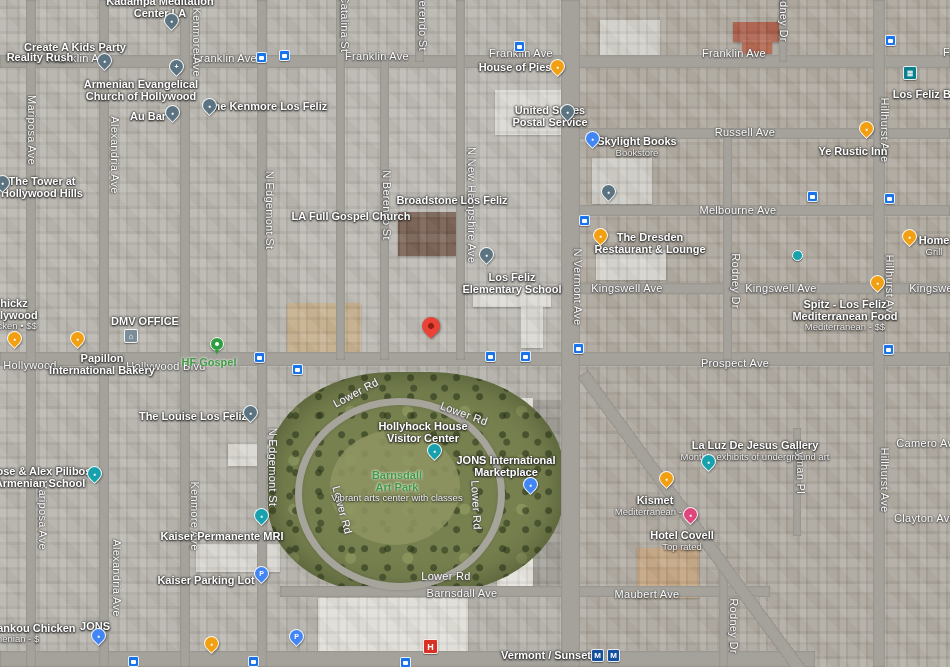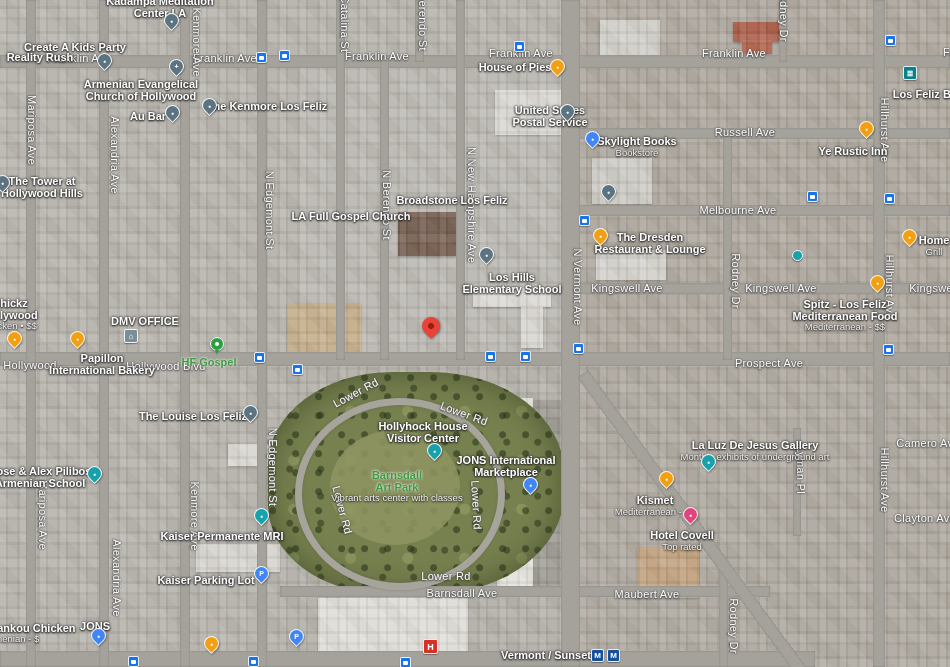--- a/index.html
+++ b/index.html
@@ -123,21 +123,21 @@
     <div class="st" style="left: 521px; top: 53px; --r: 0deg;">Franklin Ave</div>
     <div class="st" style="left: 734px; top: 53px; --r: 0deg;">Franklin Ave</div>
     <div class="st" style="left: 975px; top: 52px; --r: 0deg;">Franklin Ave</div>
     <div class="st" style="left: 745px; top: 132px; --r: 0deg;">Russell Ave</div>
     <div class="st" style="left: 738px; top: 210px; --r: 0deg;">Melbourne Ave</div>
     <div class="st" style="left: 627px; top: 288px; --r: 0deg;">Kingswell Ave</div>
     <div class="st" style="left: 781px; top: 288px; --r: 0deg;">Kingswell Ave</div>
     <div class="st" style="left: 945px; top: 288px; --r: 0deg;">Kingswell Ave</div>
     <div class="st" style="left: 30px; top: 365px; --r: 0deg;">Hollywood</div>
     <div class="st" style="left: 166px; top: 366px; --r: 0deg;">Hollywood Blvd</div>
-    <div class="st" style="left: 735px; top: 363px; margin-left: 34px; --r: 0deg;">Prospect Ave</div>
+    <div class="st" style="left: 735px; top: 363px; --r: 0deg;">Prospect Ave</div>
     <div class="st" style="left: 462px; top: 593px; --r: 0deg;">Barnsdall Ave</div>
     <div class="st" style="left: 647px; top: 594px; --r: 0deg;">Maubert Ave</div>
     <div class="st" style="left: 928px; top: 443px; --r: 0deg;">Camero Ave</div>
     <div class="st" style="left: 925px; top: 518px; --r: 0deg;">Clayton Ave</div>
     <div class="st" style="left: 356px; top: 393px; --r: -28deg;">Lower Rd</div>
     <div class="st" style="left: 464px; top: 414px; --r: 20deg;">Lower Rd</div>
     <div class="st" style="left: 476px; top: 505px; --r: 87deg;">Lower Rd</div>
     <div class="st" style="left: 342px; top: 510px; --r: 75deg;">Lower Rd</div>
     <div class="st" style="left: 446px; top: 576px; --r: 0deg;">Lower Rd</div>
     <div class="st" style="left: 31px; top: 130px; --r: 90deg;">Mariposa Ave</div>
@@ -214,21 +214,21 @@
     <div class="poi" style="left: 934px; top: 235px;">
       <div class="n">Home</div>
       <div class="s">Grill</div>
     </div>
     <div class="poi" style="left: 845px; top: 299px;">
       <div class="n">Spitz - Los Feliz</div>
       <div class="n">Mediterranean Food</div>
       <div class="s">Mediterranean - $$</div>
     </div>
     <div class="poi" style="left: 512px; top: 272px;">
-      <div class="n">Los Hills</div>
+      <div class="n">Los Feliz</div>
       <div class="n">Elementary School</div>
     </div>
     <div class="poi" style="left: 145px; top: 316px;">
       <div class="n">DMV OFFICE</div>
     </div>
     <div class="poi" style="left: 10px; top: 298px;">
       <div class="n">Chickz</div>
       <div class="n">Hollywood</div>
       <div class="s">Chicken • $$</div>
     </div>

